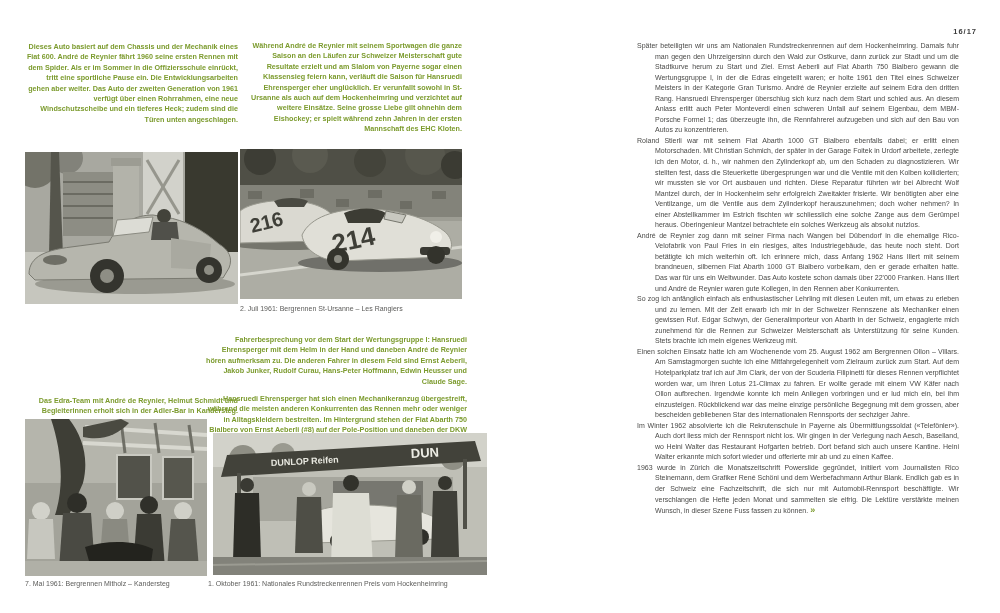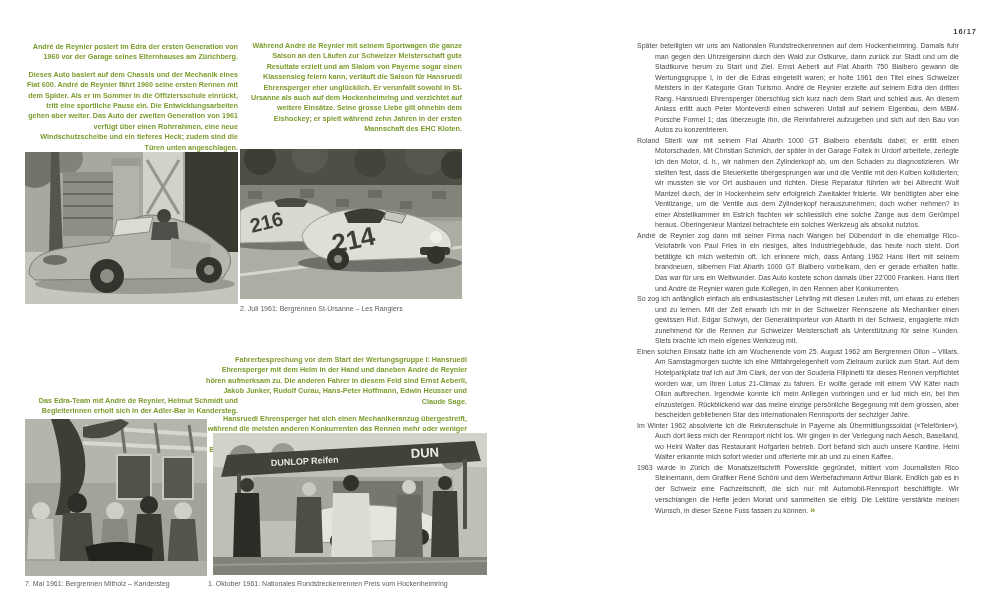--- a/index.html
+++ b/index.html
@@ -34,33 +34,32 @@
     position:absolute; top:27px; right:23px; color:#3c3c3c;
     font-size:7.5px; font-weight:bold; letter-spacing:1px;
   }
   
   .cap-a-top { left:25px; top:42px;  width:213px; }
   .cap-b-top { left:240px; top:41px; width:222px; }
   .photo-1   { left:25px;  top:152px; width:213px; height:152px; }
   .photo-2   { left:240px; top:149px; width:222px; height:150px; }
   .cap-photo2{ left:240px; top:304px; }
   .cap-a-mid { left:25px;  top:396px; width:213px; }
-  .cap-b-mid { left:205px; top:335px; width:262px;margin-top:20px; }
+  .cap-b-mid { left:205px; top:335px; width:262px; }
   .photo-3   { left:25px;  top:419px; width:182px; height:157px; }
   .photo-4   { left:213px; top:433px; width:274px; height:142px; }
   .cap-photo3{ left:25px;  top:579px; }
   .cap-photo4{ left:208px; top:579px; }
 </style>
 </head>
 <body>
 
 <div class="spread">
 
   <div class="green-cap cap-a-top">
-    <p>André de Reynier posiert im Edra der ersten Generation von 1960 vor der Garage seines Elternhauses am Zürichberg.</p>
     <p>Dieses Auto basiert auf dem Chassis und der Mechanik eines Fiat 600. André de Reynier fährt 1960 seine ersten Rennen mit dem Spider. Als er im Sommer in die Offiziersschule einrückt, tritt eine sportliche Pause ein. Die Entwicklungsarbeiten gehen aber weiter. Das Auto der zweiten Generation von 1961 verfügt über einen Rohrrahmen, eine neue Windschutzscheibe und ein tieferes Heck; zudem sind die Türen unten angeschlagen.</p>
   </div>
 
   <div class="green-cap cap-b-top">
     <p>Während André de Reynier mit seinem Sportwagen die ganze Saison an den Läufen zur Schweizer Meisterschaft gute Resultate erzielt und am Slalom von Payerne sogar einen Klassensieg feiern kann, verläuft die Saison für Hansruedi Ehrensperger eher unglücklich. Er verunfallt sowohl in St-Ursanne als auch auf dem Hockenheimring und verzichtet auf weitere Einsätze. Seine grosse Liebe gilt ohnehin dem Eishockey; er spielt während zehn Jahren in der ersten Mannschaft des EHC Kloten.</p>
   </div>
 
   <div class="photo photo-1">
     <svg viewBox="0 0 213 152" preserveAspectRatio="none">
       <rect width="213" height="152" fill="#bdbdb6"></rect>

